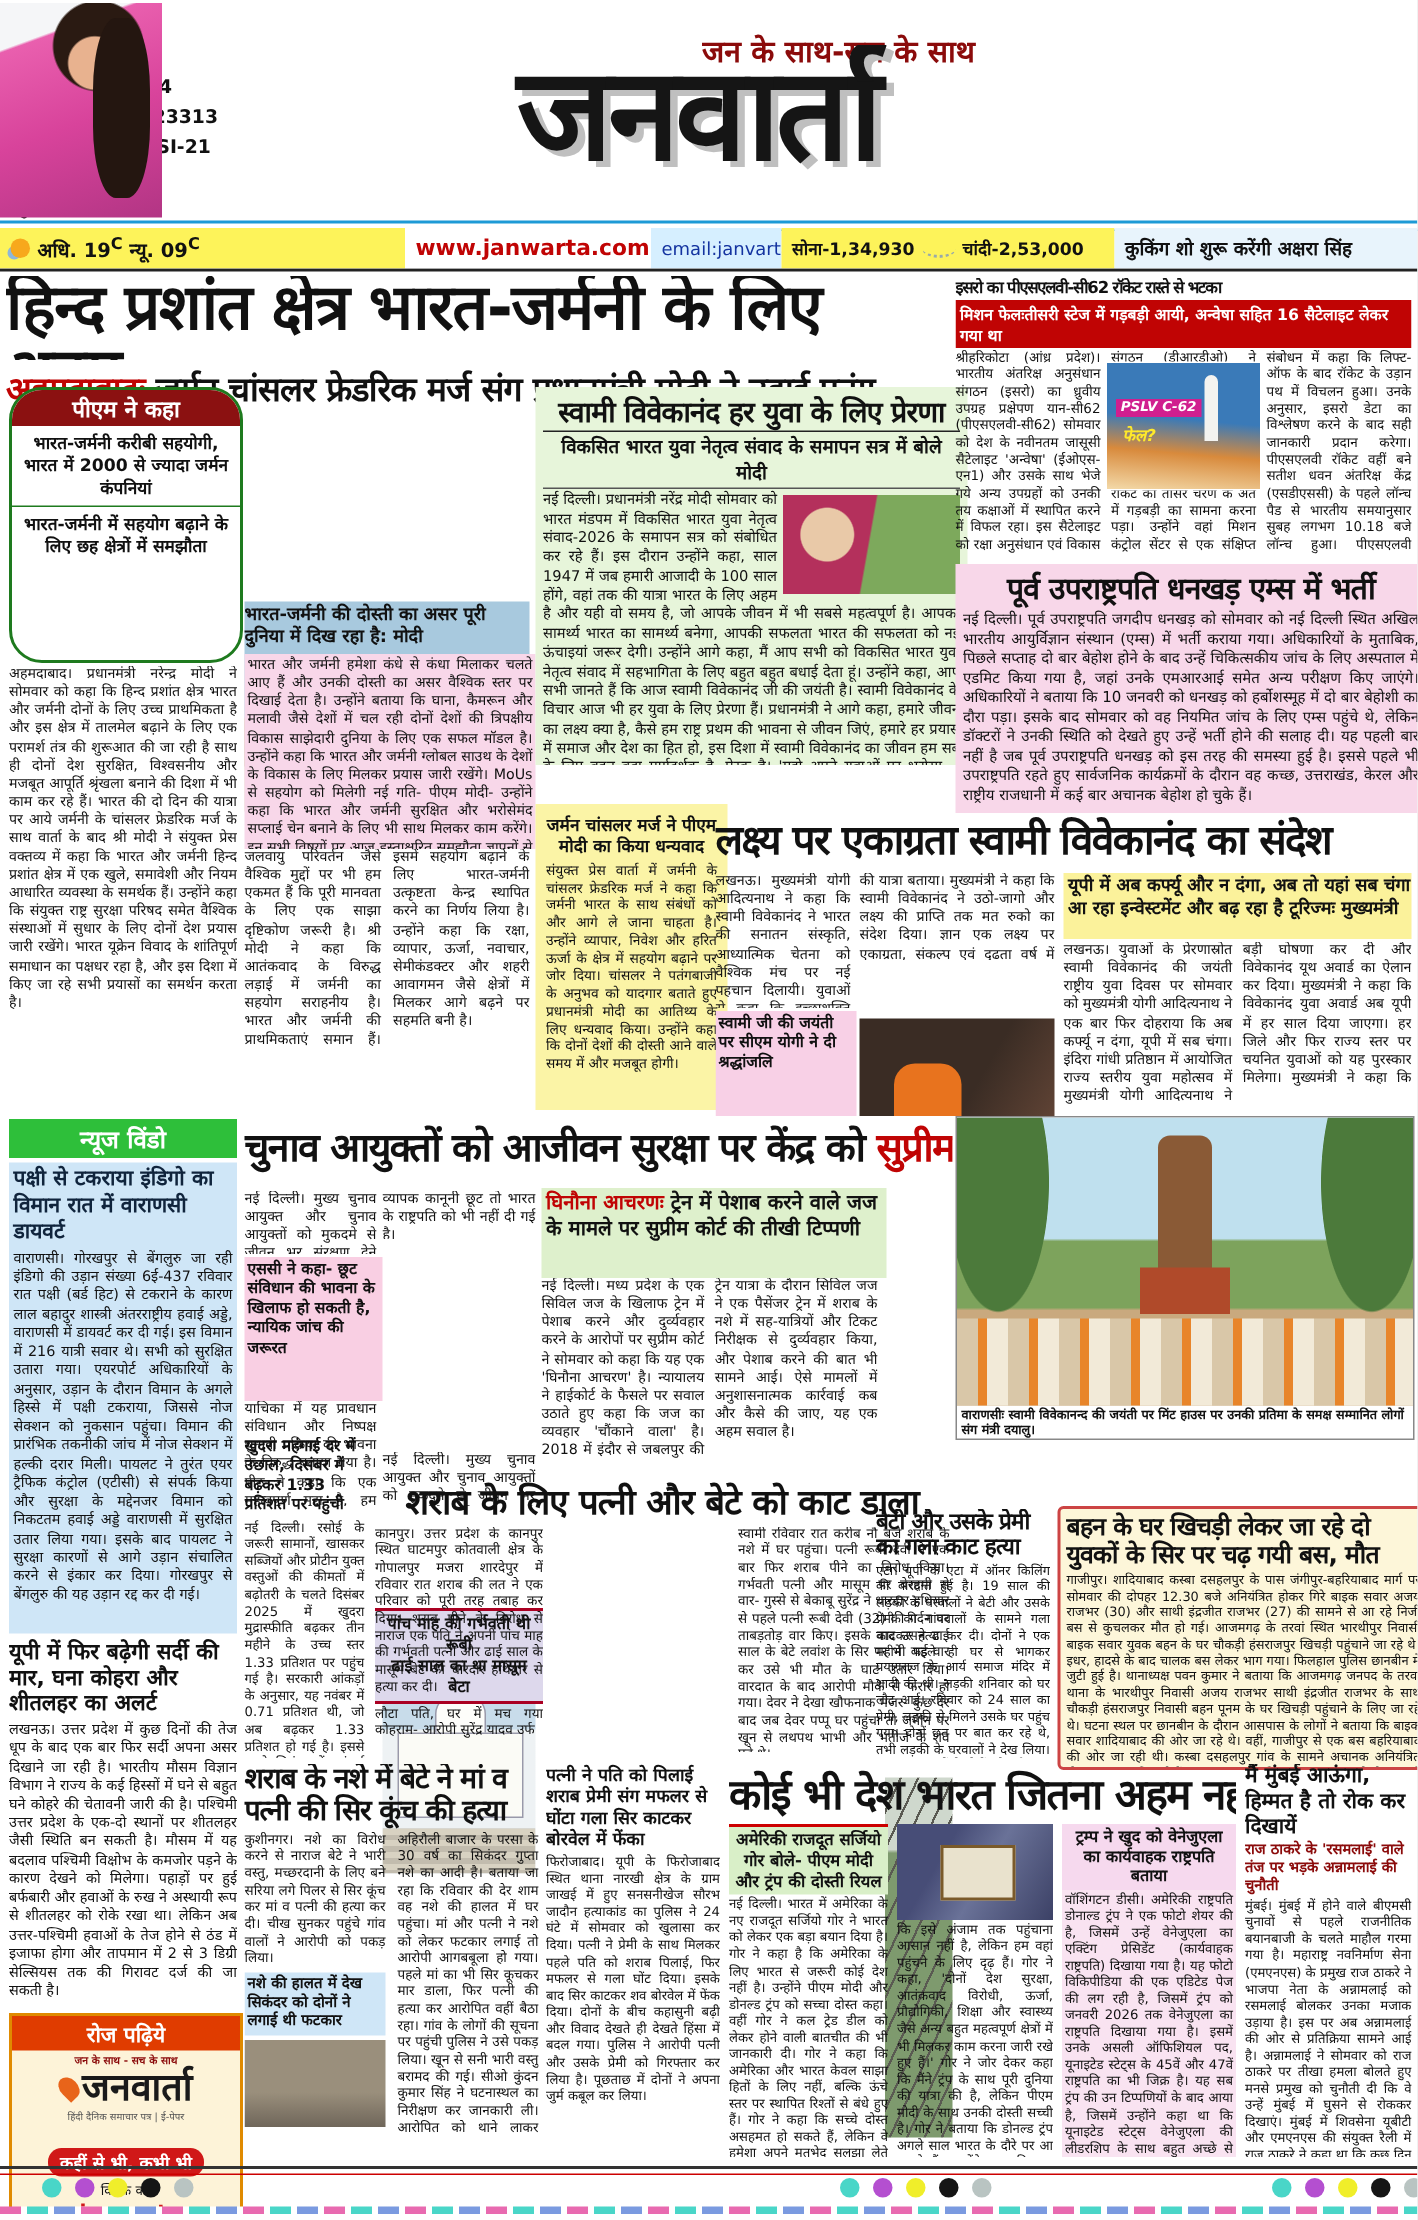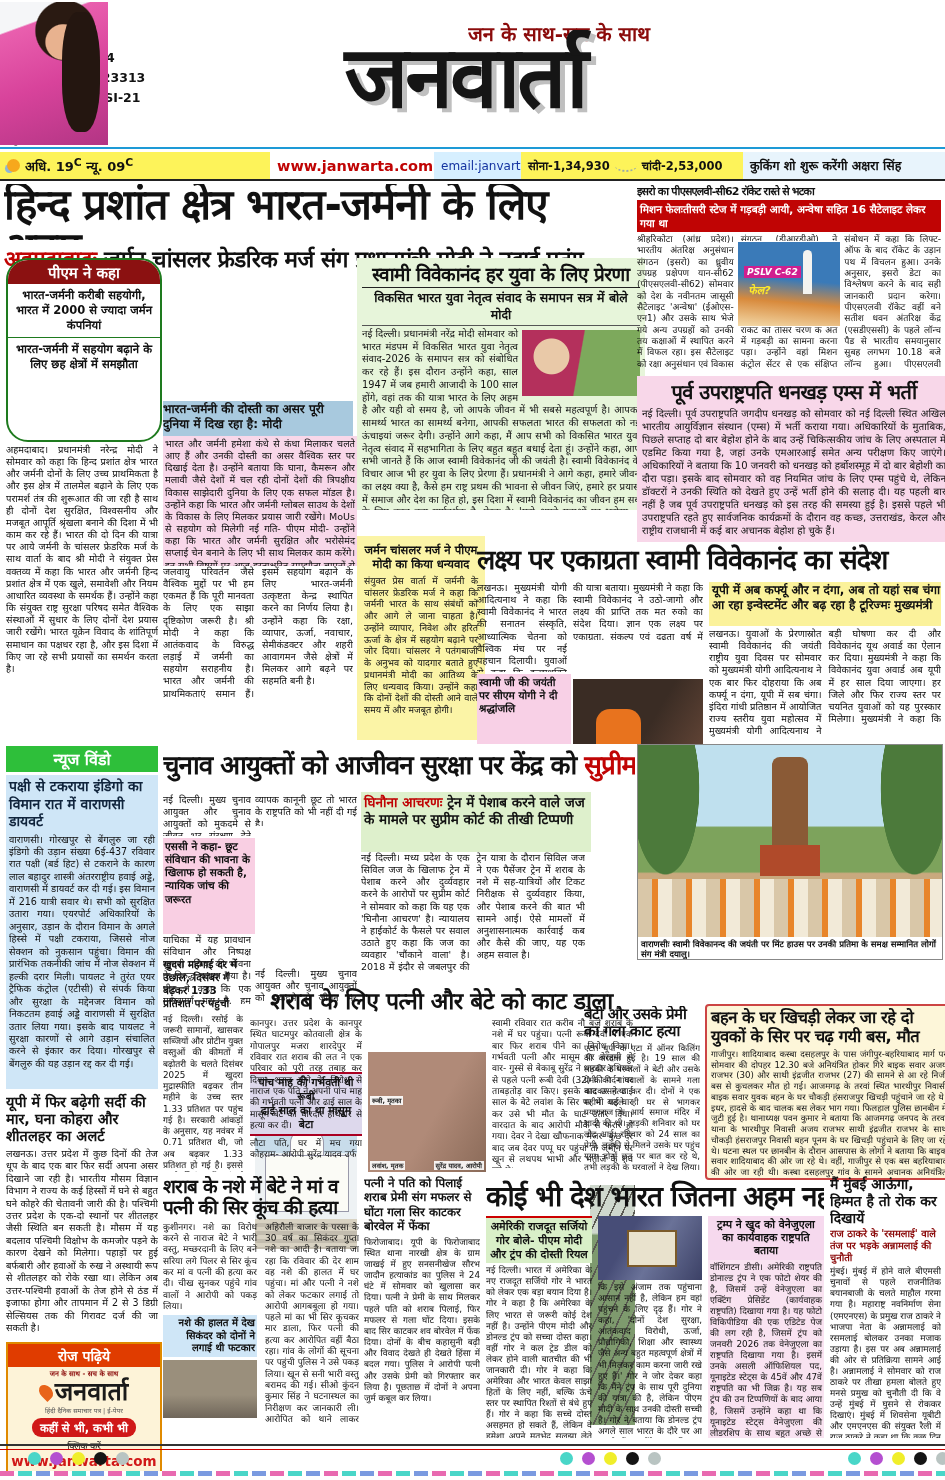--- a/index.html
+++ b/index.html
@@ -71,21 +71,21 @@
   .gor-img{background:linear-gradient(120deg,#474d77 0 30%,#6a7298 55%,#3c4166 100%);}
   .gor-img .frame{position:absolute;left:28%;top:22%;width:44%;height:52%;background:#e9e2cd;border:2px solid #7a5a2a;}
   .crowd-img{background:linear-gradient(180deg,#9a8f7c 0 60%,#6f665a 100%);}
   
   #ad{border:2px solid #e08a00;background:#fdf3d8;text-align:center;}
   #ad .r1{background:#e03c00;color:#fff;font-weight:bold;font-size:14px;padding:2px 0;}
   #ad .tg{font-size:7px;color:#8b0b0b;font-weight:bold;margin-top:2px;}
   #ad .lg{font-size:25px;font-weight:800;color:#1a1a1a;line-height:1.1;}
   #ad .flame{display:inline-block;width:12px;height:16px;background:#e8641a;border-radius:50% 50% 50% 0;transform:rotate(-45deg);margin-right:3px;}
   #ad .sm{font-size:6.5px;color:#555;}
-  #ad .pill{display:inline-block;background:#d01818;color:#fff;font-weight:bold;font-size:11.5px;border-radius:9px;padding:2px 8px;margin-top:3px;}
+  #ad .pill{display:inline-block;background:#d01818;color:#fff;font-weight:bold;font-size:11.5px;border-radius:9px;padding:2px 8px;margin-top:17px;}
   #ad .ck{font-size:9px;margin-top:2px;}
   #ad .url{color:#d01818;font-weight:800;font-size:13.5px;margin-top:1px;}
   
   .dots{position:absolute;top:1452px;height:13px;display:flex;gap:9px;}
   .dot{width:13px;height:13px;border-radius:50%;}
   .d1{background:#49d6c8;} .d2{background:#b44fd0;} .d3{background:#f0ee2a;} .d4{background:#151515;} .d5{background:#b9c4c2;}
   #bottom-line{left:0;top:1471px;width:945px;height:5px;
      background:repeating-linear-gradient(90deg,#e86ab0 0 14px,#fff 14px 18px,#49d6c8 18px 32px,#fff 32px 36px,#7a9ae0 36px 50px,#fff 50px 54px);}
   #mid-rule{left:0;top:1444px;width:945px;height:3px;border-top:2px solid #333;border-bottom:1px solid #c00;}
   .hr-black{border-top:1.5px solid #222;}
@@ -245,43 +245,38 @@
   <div class="abs" style="left:248px;top:984px;width:387px;height:188px;">
     <div class="b c" style="font-size:23px;letter-spacing:-0.5px;white-space:nowrap;">शराब के लिए पत्नी और बेटे को काट डाला</div>
     <div class="abs" style="left:2px;top:34px;width:112px;height:148px;">
       <div class="j" style="font-size:9px;line-height:1.26;height:52px;">कानपुर। उत्तर प्रदेश के कानपुर स्थित घाटमपुर कोतवाली क्षेत्र के गोपालपुर मजरा शारदेपुर में रविवार रात शराब की लत ने एक परिवार को पूरी तरह तबाह कर दिया। शराब पीने के विरोध से नाराज एक पति ने अपनी पांच माह की गर्भवती पत्नी और ढाई साल के मासूम बेटे की धारदार हथियार से हत्या कर दी।</div>
       <div class="b c" style="background:#ddd8ec;border-top:2px solid #a02;border-bottom:2px solid #a02;font-size:10.8px;line-height:1.3;padding:2px;margin:2px 0;">
         <span>पांच माह की गर्भवती थी रूबी</span><br>
         <span>ढाई साल का था मासूम बेटा</span>
       </div>
       <div class="j" style="font-size:9px;line-height:1.26;">लौटा पति, घर में मच गया कोहराम- आरोपी सुरेंद्र यादव उर्फ</div>
     </div>
-    <div class="abs ph collage" style="left:120px;top:36px;width:118px;height:122px;">
-      <div class="chip" style="left:2px;top:44px;">रूबी, मृतका</div>
-      <div class="chip" style="left:2px;bottom:4px;">लवांश, मृतक</div>
-      <div class="chip" style="right:2px;bottom:4px;">सुरेंद्र यादव, आरोपी</div>
-    </div>
     <div class="abs j" style="left:244px;top:34px;width:141px;height:150px;font-size:9px;line-height:1.26;">स्वामी रविवार रात करीब नौ बजे शराब के नशे में घर पहुंचा। पत्नी रूबी देवी ने एक बार फिर शराब पीने का विरोध किया। गर्भवती पत्नी और मासूम पर बेरहमी से वार- गुस्से से बेकाबू सुरेंद्र ने धारदार हथियार से पहले पत्नी रूबी देवी (32) की गर्दन पर ताबड़तोड़ वार किए। इसके बाद उसने ढाई साल के बेटे लवांश के सिर पर भी कई वार कर उसे भी मौत के घाट उतार दिया। वारदात के बाद आरोपी मौके से फरार हो गया। देवर ने देखा खौफनाक मंजर- कुछ देर बाद जब देवर पप्पू घर पहुंचा तो जमीन पर खून से लथपथ भाभी और भतीजे के शव पड़े थे।</div>
   </div>
 
   <div class="abs" style="left:584px;top:1006px;width:116px;height:166px;">
     <div class="b" style="font-size:15px;line-height:1.15;letter-spacing:-0.5px;">बेटी और उसके प्रेमी का गला काट हत्या</div>
     <div class="j" style="font-size:8.6px;line-height:1.26;margin-top:2px;">एटा। यूपी के एटा में ऑनर किलिंग की वारदात हुई है। 19 साल की लड़की के घरवालों ने बेटी और उसके प्रेमी की गांववालों के सामने गला काटकर हत्या कर दी। दोनों ने एक महीने पहले ही घर से भागकर प्रयागराज के आर्य समाज मंदिर में शादी की थी। लड़की शनिवार को घर लौट आई। रविवार को 24 साल का प्रेमी, लड़की से मिलने उसके घर पहुंच गया। दोनों छत पर बात कर रहे थे, तभी लड़की के घरवालों ने देख लिया। गुस्साए घरवालों ने दोनों को बुरी तरह पीटा। पहले लड़की का, फिर लड़के का गला रेत दिया। लड़की के शव को छत पर छोड़ दिया। आनन-फानन में पुलिस को सूचना दी गई।</div>
   </div>
 
   <div class="abs" style="left:705px;top:1004px;width:236px;height:168px;background:#fdf6d9;border:2px solid #cc4444;border-radius:4px;padding:2px 4px;">
     <div class="b" style="font-size:16.5px;line-height:1.18;letter-spacing:-0.5px;">बहन के घर खिचड़ी लेकर जा रहे दो युवकों के सिर पर चढ़ गयी बस, मौत</div>
     <div class="j" style="font-size:8.6px;line-height:1.25;margin-top:2px;">गाजीपुर। शादियाबाद कस्बा दसहलपुर के पास जंगीपुर-बहरियाबाद मार्ग पर सोमवार की दोपहर 12.30 बजे अनियंत्रित होकर गिरे बाइक सवार अजय राजभर (30) और साथी इंद्रजीत राजभर (27) की सामने से आ रहे निजी बस से कुचलकर मौत हो गई। आजमगढ़ के तरवां स्थित भारथीपुर निवासी बाइक सवार युवक बहन के घर चौकड़ी हंसराजपुर खिचड़ी पहुंचाने जा रहे थे। इधर, हादसे के बाद चालक बस लेकर भाग गया। फिलहाल पुलिस छानबीन में जुटी हुई है। थानाध्यक्ष पवन कुमार ने बताया कि आजमगढ़ जनपद के तरवां थाना के भारथीपुर निवासी अजय राजभर साथी इंद्रजीत राजभर के साथ चौकड़ी हंसराजपुर निवासी बहन पूनम के घर खिचड़ी पहुंचाने के लिए जा रहे थे। घटना स्थल पर छानबीन के दौरान आसपास के लोगों ने बताया कि बाइक सवार शादियाबाद की ओर जा रहे थे। वहीं, गाजीपुर से एक बस बहरियाबाद की ओर जा रही थी। कस्बा दसहलपुर गांव के सामने अचानक अनियंत्रित होकर बाइक सहित दोनों युवक सड़क पर गिर पड़े। इधर, सामने से आ रही तेज रफ्तार अनियंत्रित बस दोनों के सिर पर चढ़ते हुए आगे बढ़ गई। जबतक आसपास के लोग घटना स्थल पर पहुंचते चालक बस लेकर भाग गया।</div>
   </div>
 
   <div class="abs" style="left:163px;top:1176px;width:196px;height:262px;">
     <div class="b" style="font-size:19px;line-height:1.12;letter-spacing:-0.8px;">शराब के नशे में बेटे ने मां व पत्नी की सिर कूंच की हत्या</div>
     <div style="column-count:2;column-gap:8px;margin-top:3px;height:208px;">
       <div class="j" style="font-size:9px;line-height:1.26;">कुशीनगर। नशे का विरोध करने से नाराज बेटे ने भारी वस्तु, मच्छरदानी के लिए बने सरिया लगे पिलर से सिर कूंच कर मां व पत्नी की हत्या कर दी। चीख सुनकर पहुंचे गांव वालों ने आरोपी को पकड़ लिया।</div>
-      <div class="b bluebox" style="font-size:10px;line-height:1.25;padding:2px;margin:3px 0;text-align:right;">नशे की हालत में देख सिकंदर को दोनों ने लगाई थी फटकार</div>
+      <div class="b bluebox" style="font-size:10px;line-height:1.25;padding:2px;margin:3px 0;">नशे की हालत में देख सिकंदर को दोनों ने लगाई थी फटकार</div>
       <div class="ph crowd-img" style="width:100%;height:58px;margin:2px 0;"></div>
       <div class="j" style="font-size:9px;line-height:1.26;">अहिरौली बाजार के परसा के 30 वर्ष का सिकंदर गुप्ता नशे का आदी है। बताया जा रहा कि रविवार की देर शाम वह नशे की हालत में घर पहुंचा। मां और पत्नी ने नशे को लेकर फटकार लगाई तो आरोपी आगबबूला हो गया। पहले मां का भी सिर कूचकर मार डाला, फिर पत्नी की हत्या कर आरोपित वहीं बैठा रहा। गांव के लोगों की सूचना पर पहुंची पुलिस ने उसे पकड़ लिया। खून से सनी भारी वस्तु बरामद की गई। सीओ कुंदन कुमार सिंह ने घटनास्थल का निरीक्षण कर जानकारी ली। आरोपित को थाने लाकर पुलिस कार्रवाई कर रही है। फॉरेंसिक टीम ने मौके से जरूरी साक्ष्य इकट्ठा किए। हत्या के बाद गांव में सनसनी फैल गई।</div>
     </div>
   </div>
 
   <div class="abs" style="left:364px;top:1176px;width:116px;height:262px;">
     <div class="b" style="font-size:11.8px;line-height:1.22;">पत्नी ने पति को पिलाई शराब प्रेमी संग मफलर से घोंटा गला सिर काटकर बोरवेल में फेंका</div>
     <div class="j" style="font-size:8.8px;line-height:1.27;margin-top:3px;">फिरोजाबाद। यूपी के फिरोजाबाद स्थित थाना नारखी क्षेत्र के ग्राम जाखई में हुए सनसनीखेज सौरभ जादौन हत्याकांड का पुलिस ने 24 घंटे में सोमवार को खुलासा कर दिया। पत्नी ने प्रेमी के साथ मिलकर पहले पति को शराब पिलाई, फिर मफलर से गला घोंट दिया। इसके बाद सिर काटकर शव बोरवेल में फेंक दिया। दोनों के बीच कहासुनी बढ़ी और विवाद देखते ही देखते हिंसा में बदल गया। पुलिस ने आरोपी पत्नी और उसके प्रेमी को गिरफ्तार कर लिया है। पूछताछ में दोनों ने अपना जुर्म कबूल कर लिया।</div>
   </div>
 

